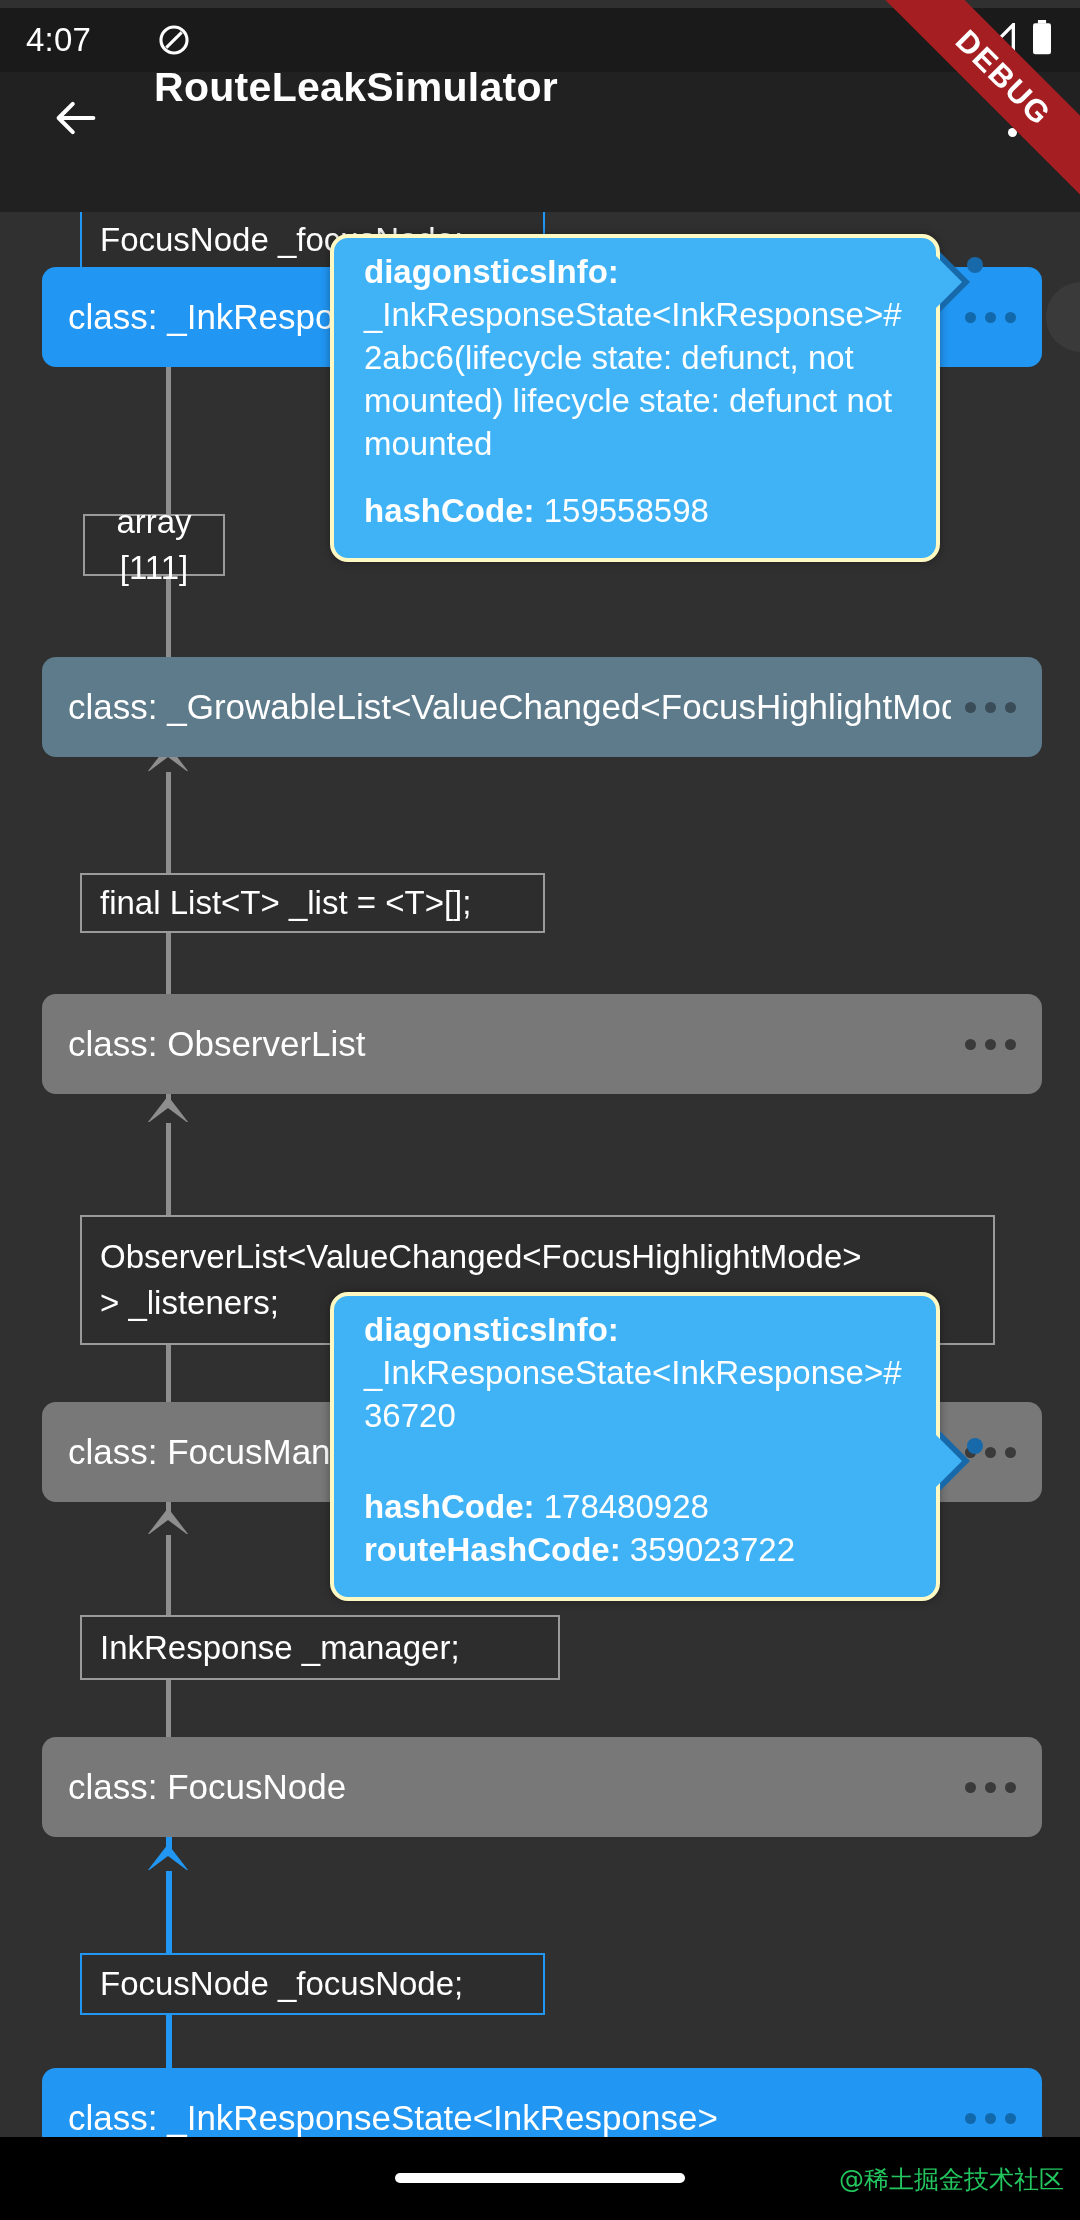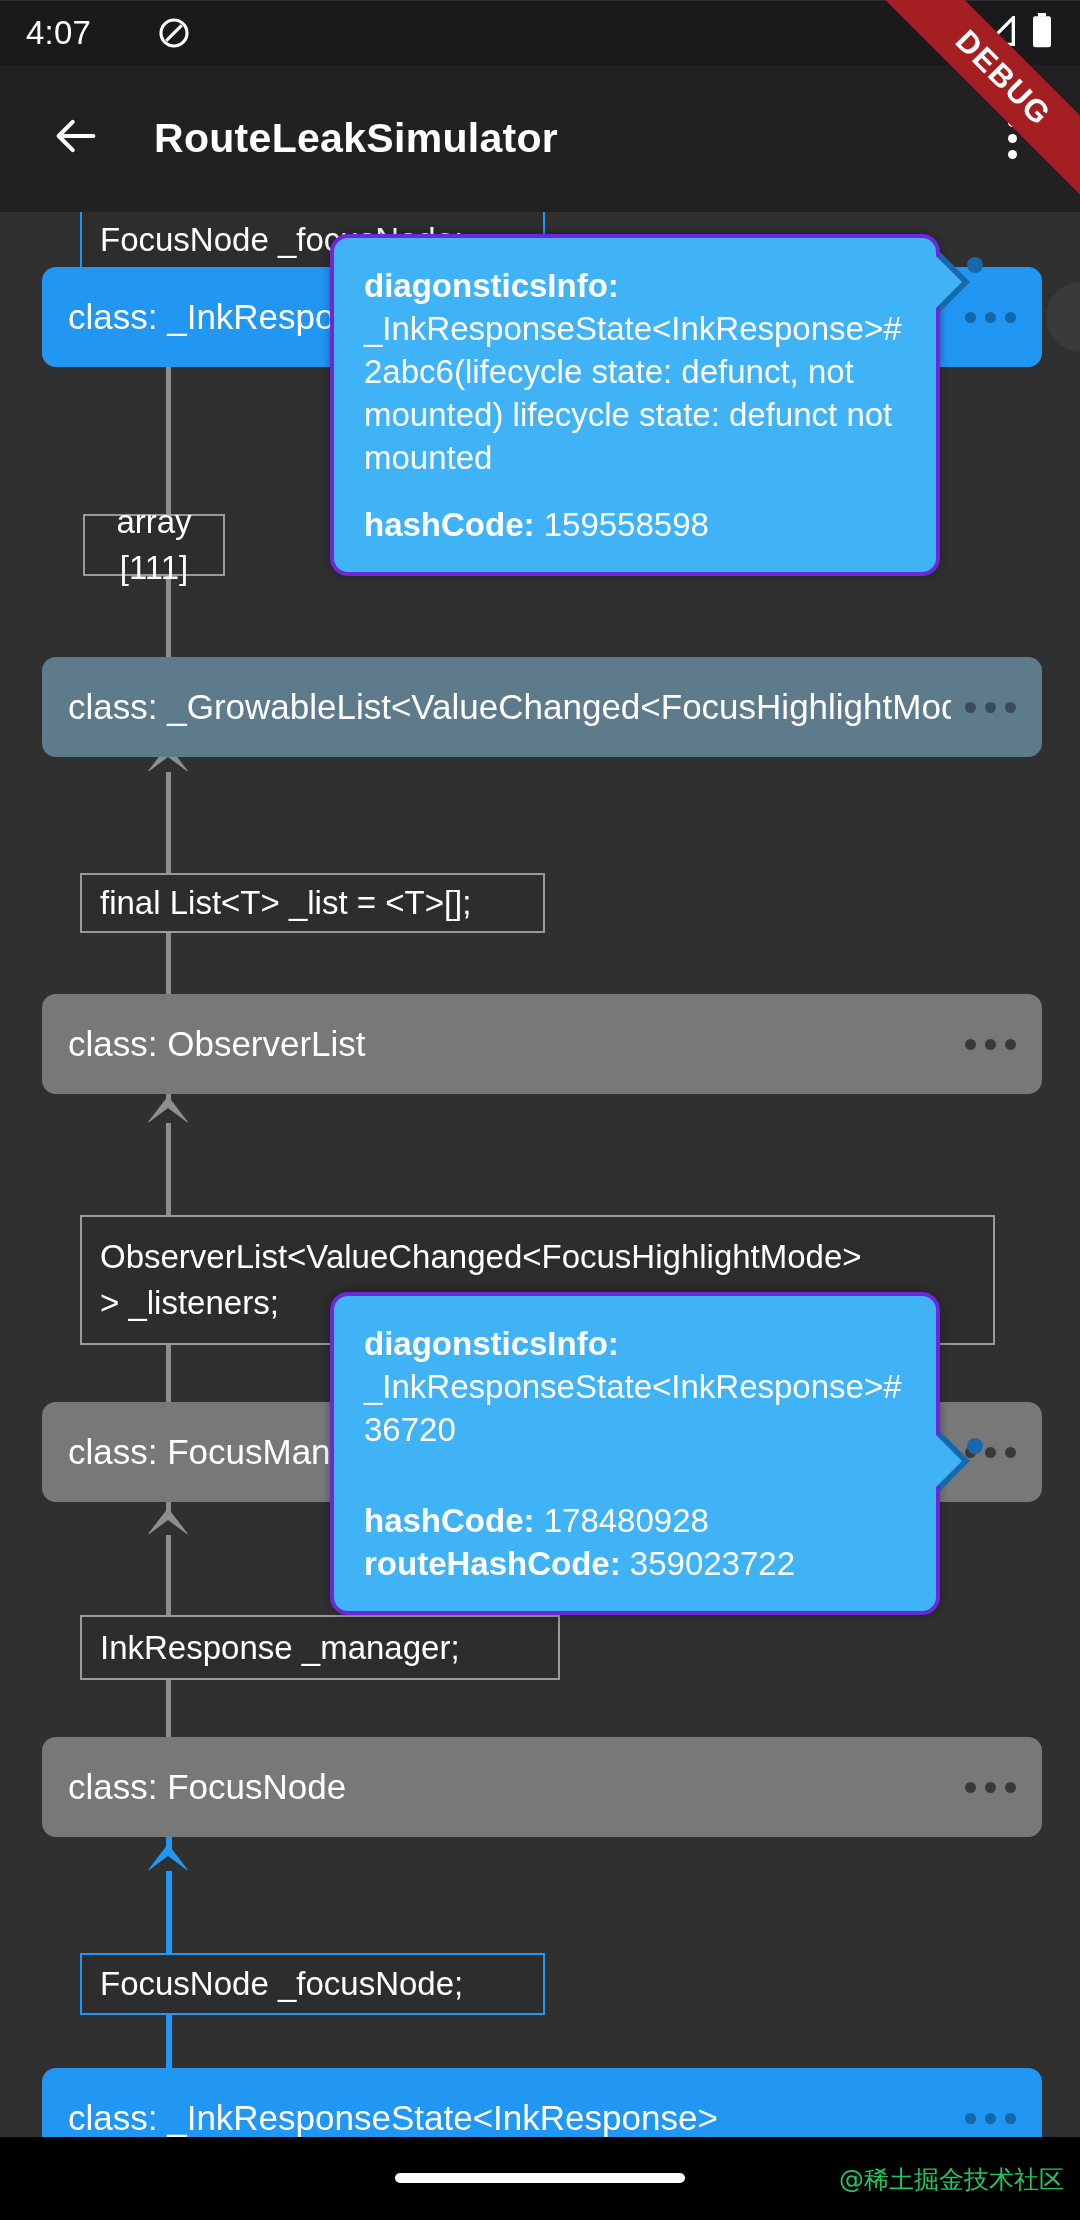--- a/index.html
+++ b/index.html
@@ -13,21 +13,21 @@
   #screen {
     position: relative;
     width: 1080px;
     height: 2220px;
     background: #303030;
     overflow: hidden;
   }
 
   
   #status-bar {
-    position: absolute; top: 1px; left: 0;
+    position: absolute; top: 8px; left: 0;
     width: 1080px; height: 64px;
     background: #1a1a1a;
     display: flex; align-items: center;
     padding: 2px 26px;
     z-index: 40;
     gap: 48px;
   }
   #clock {
     color: #ffffff;
     font-size: 33px;
@@ -37,21 +37,21 @@
   #status-right {
     margin-left: auto;
     display: flex; align-items: center; gap: 13px;
   }
 
   
   #app-bar {
     position: absolute; top: 64px; left: 0;
     width: 1080px; height: 148px;
     background: #212121;
-    display: flex; align-items: center;
+    display: flex; align-items: flex-start;
     z-index: 35;
   }
   #back-button {
     width: 112px; height: 112px;
     margin-left: 20px;
     display: flex; align-items: center; justify-content: center;
     border-radius: 50%;
     cursor: pointer;
   }
   #app-title {
@@ -179,23 +179,23 @@
     color: #ffffff;
     font-size: 33px;
     line-height: 46px;
     white-space: pre-wrap;
   }
 
   
   .tooltip {
     position: absolute;
     background: #40b3f7;
-    border: 4px solid #6d28d9;
+    border: 4px solid #fef9c3;
     border-radius: 18px;
-    padding: 26px 28px 26px 30px;
+    padding: 12px 28px 26px 30px;
     cursor: pointer;
     z-index: 30;
     box-shadow: 0 0 10px rgba(0,0,0,0.35);
   }
   .tooltip .tline {
     color: #ffffff;
     font-size: 33px;
     line-height: 43px;
     word-break: break-word;
   }

